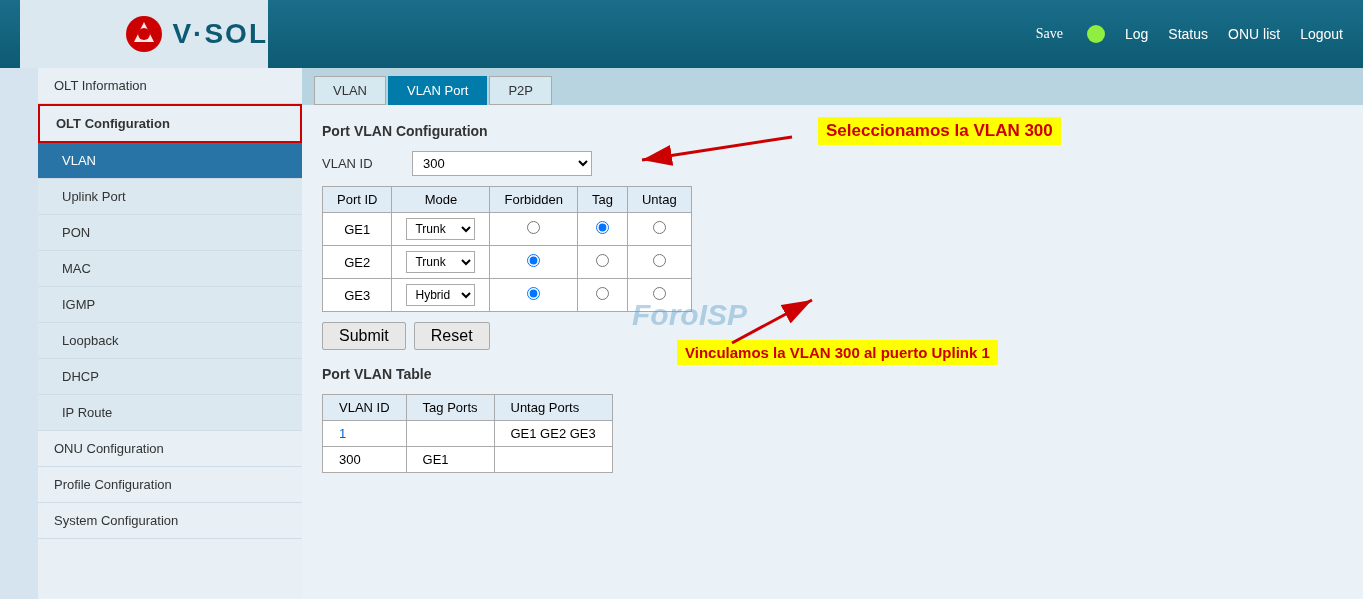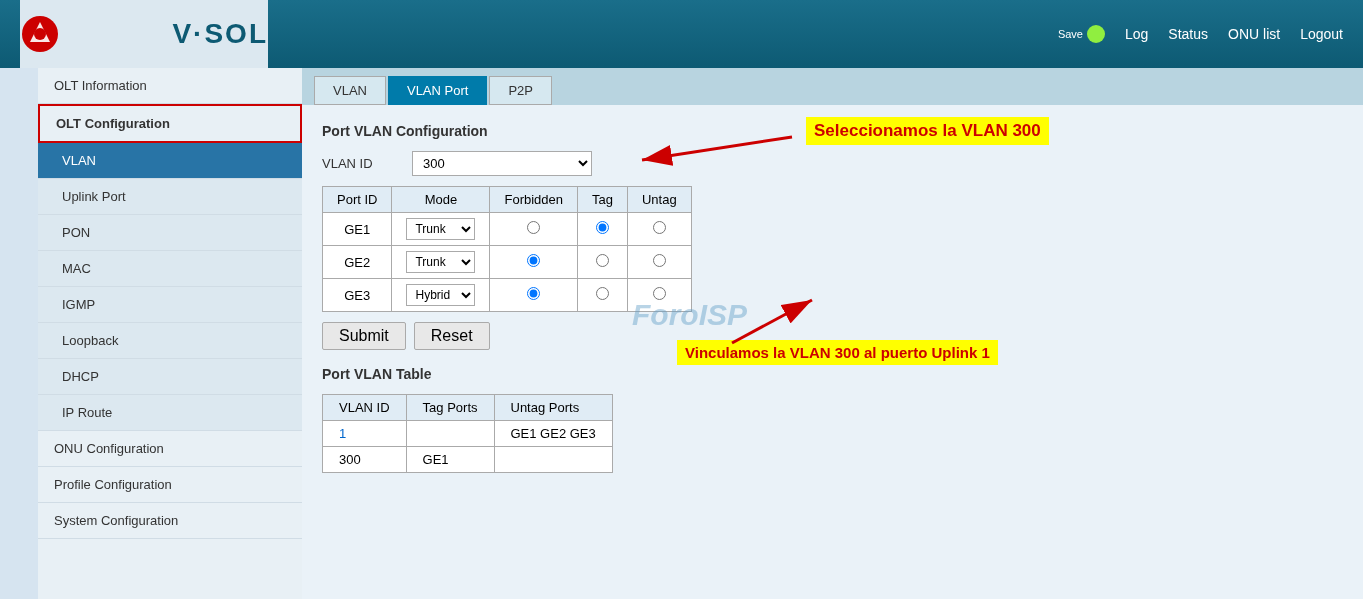--- a/index.html
+++ b/index.html
@@ -12,21 +12,21 @@
       background: linear-gradient(to bottom, #1a6e8a, #0d5a73);
       height: 68px;
       padding: 0 20px;
     }
     .logo-area {
       background: #dce8f0;
       width: 248px;
       height: 68px;
       display: flex;
       align-items: center;
-      justify-content: space-between;
+      justify-content: flex-end;
       flex-shrink: 0;
     }
     .logo-text {
       font-size: 28px;
       font-weight: bold;
       color: #0d5a73;
       letter-spacing: 2px;
     }
     .logo-icon {
       width: 40px;
@@ -36,24 +36,25 @@
     .header-right {
       display: flex;
       align-items: center;
       margin-left: auto;
       gap: 20px;
       color: white;
     }
     .save-btn {
       display: flex;
       align-items: center;
-      gap: 4px;
+      gap: 24px;
       color: white;
-      font-size: 11px;
-      cursor: pointer;
+      font-size: 14px;
+      cursor: pointer;
+      font-family: Liberation Serif, serif;
     }
     .status-dot {
       width: 18px;
       height: 18px;
       background: #90ee40;
       border-radius: 50%;
     }
     .header-link {
       color: white;
       text-decoration: none;
@@ -465,21 +466,21 @@
           <tr>
             <td>300</td>
             <td>GE1</td>
             <td></td>
           </tr>
         </tbody>
       </table>
 
       <div class="annotation-container">
 
-        <div class="annotation-label-top" style="position:absolute; top:12px; left:504px; background:#ffff00; color:#cc0000; font-weight:bold; font-size:17px; padding:4px 8px;">Seleccionamos la VLAN 300</div>
+        <div class="annotation-label-top" style="position:absolute; top:12px; left:516px; background:#ffff00; color:#cc0000; font-weight:bold; font-size:17px; padding:4px 8px;">Seleccionamos la VLAN 300</div>
 
         <div class="annotation-label-bottom" style="position:absolute; top:235px; left:375px; background:#ffff00; color:#cc0000; font-weight:bold; font-size:15px; padding:4px 8px;">Vinculamos la VLAN 300 al puerto Uplink 1</div>
 
         <div class="watermark" style="position:absolute; top:193px; left:330px; font-size:30px; font-weight:bold; color:rgba(100,160,200,0.45); font-style:italic; pointer-events:none;">ForoISP</div>
 
         <svg class="arrow-svg" style="position:absolute;top:0;left:0;width:100%;height:100%;pointer-events:none;" xmlns="http://www.w3.org/2000/svg">
 
           <defs>
             <marker id="arrowhead1" markerWidth="10" markerHeight="7" refX="10" refY="3.5" orient="auto">
               <polygon points="0 0, 10 3.5, 0 7" fill="#cc0000"></polygon>

